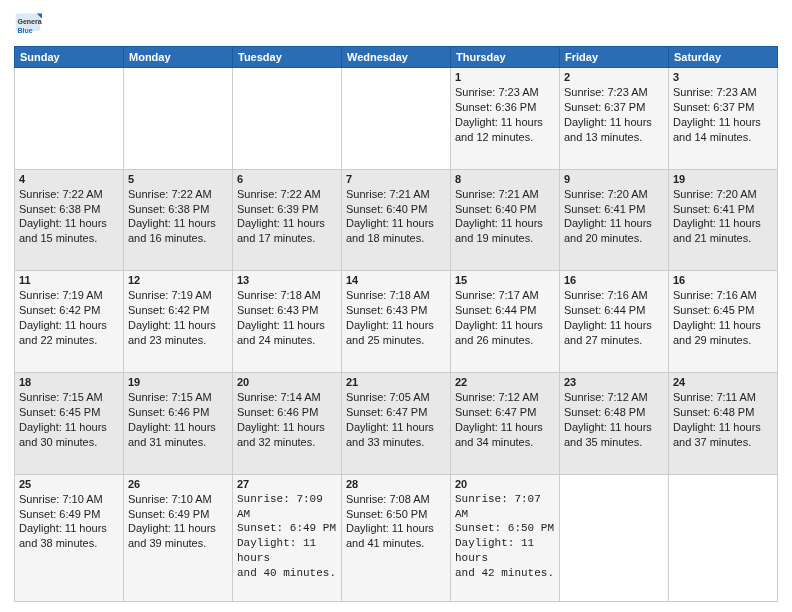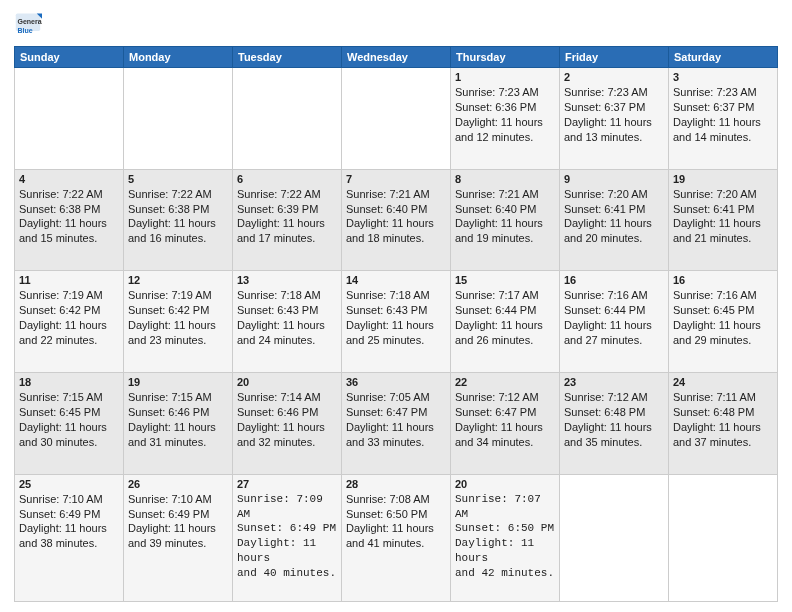--- a/index.html
+++ b/index.html
@@ -279,21 +279,21 @@
 and 31 minutes.</div>
           </td>
           <td>
             <span class="day-number">20</span>
             <div class="cell-content" style="white-space: pre-line;">Sunrise: 7:14 AM
 Sunset: 6:46 PM
 Daylight: 11 hours
 and 32 minutes.</div>
           </td>
           <td>
-            <span class="day-number">36</span>
+            <span class="day-number">21</span>
             <div class="cell-content" style="white-space: pre-line;">Sunrise: 7:05 AM
 Sunset: 6:47 PM
 Daylight: 11 hours
 and 33 minutes.</div>
           </td>
           <td>
             <span class="day-number">22</span>
             <div class="cell-content" style="white-space: pre-line;">Sunrise: 7:12 AM
 Sunset: 6:47 PM
 Daylight: 11 hours

